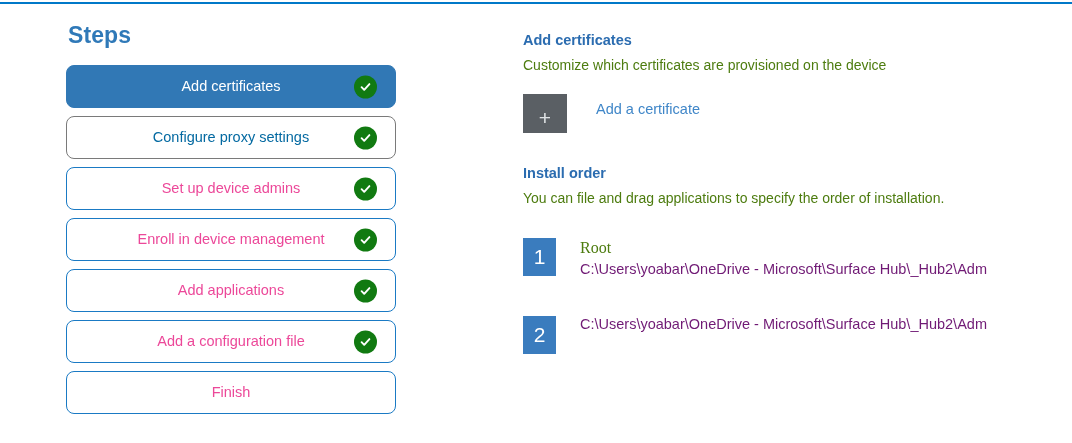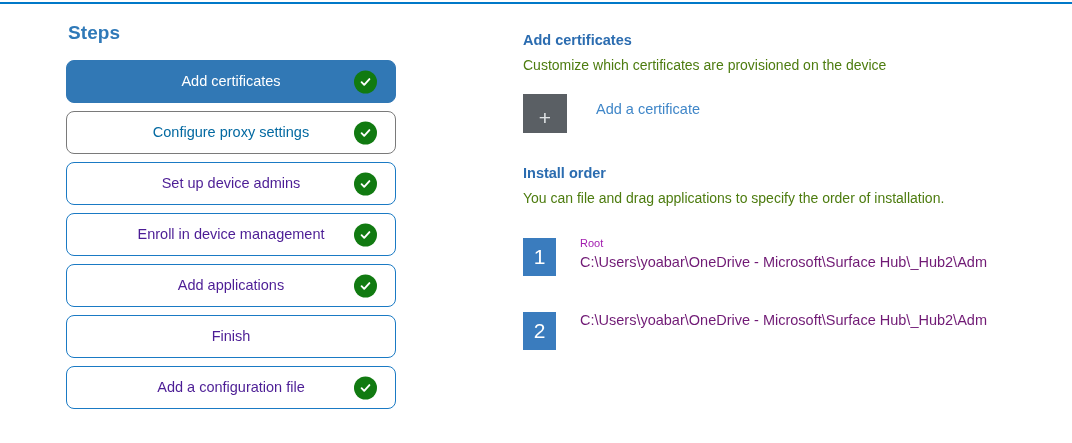--- a/index.html
+++ b/index.html
@@ -24,21 +24,21 @@
   }
 
   
   #steps-panel {
     position: absolute;
     left: 66px;
     top: 22px;
     width: 336px;
   }
   #steps-title {
-    font-size: 19px;
+    font-size: 23px;
     font-weight: bold;
     color: #2f79b8;
     letter-spacing: 0.1px;
     margin: 0 0 16px 2px;
   }
   .step-button {
     position: relative;
     box-sizing: border-box;
     width: 330px;
     height: 43px;
@@ -46,21 +46,21 @@
     border-radius: 8px;
     background: #ffffff;
     border: 1px solid #1a7ac4;
     display: flex;
     align-items: center;
     justify-content: center;
     cursor: pointer;
   }
   .step-button .step-label {
     font-size: 14.5px;
-    color: #4c1d95;
+    color: #ec4899;
     line-height: 1;
   }
   .step-button.active {
     background: #3178b5;
     border-color: #3178b5;
   }
   .step-button.active .step-label {
     color: #ffffff;
   }
   .step-button.hovered {
@@ -158,23 +158,24 @@
     flex: 0 0 auto;
   }
   .install-text {
     margin-left: 24px;
     margin-top: -2px;
     overflow: hidden;
     white-space: nowrap;
     width: 430px;
   }
   .install-name {
-    font-size: 11px;
-    color: #a21caf;
+    font-size: 16px;
+    color: #4d7c0f;
     line-height: 1.45;
+    font-family: Liberation Serif, serif;
   }
   .install-path {
     font-size: 14.5px;
     color: #701a75;
     line-height: 1.45;
   }
 </style>
 </head>
 <body>
 
@@ -222,30 +223,30 @@
   <div class="step-button">
     <span class="step-label">Add applications</span>
     <span class="check-badge">
       <svg width="13" height="13" viewBox="0 0 13 13">
           <path d="M2.6 6.7 L5.2 9.3 L10.4 3.6" fill="none" stroke="#ffffff" stroke-width="1.9" stroke-linecap="round" stroke-linejoin="round"></path>
         </svg>
     </span>
   </div>
 
   <div class="step-button">
+    <span class="step-label">Add a configuration file</span>
+    <span class="check-badge">
+      <svg width="13" height="13" viewBox="0 0 13 13">
+          <path d="M2.6 6.7 L5.2 9.3 L10.4 3.6" fill="none" stroke="#ffffff" stroke-width="1.9" stroke-linecap="round" stroke-linejoin="round"></path>
+        </svg>
+    </span>
+  </div>
+
+  <div class="step-button">
     <span class="step-label">Finish</span>
-  </div>
-
-  <div class="step-button">
-    <span class="step-label">Add a configuration file</span>
-    <span class="check-badge">
-      <svg width="13" height="13" viewBox="0 0 13 13">
-          <path d="M2.6 6.7 L5.2 9.3 L10.4 3.6" fill="none" stroke="#ffffff" stroke-width="1.9" stroke-linecap="round" stroke-linejoin="round"></path>
-        </svg>
-    </span>
   </div>
 </div>
 
 <div id="detail-panel">
 
   <h3 class="section-heading">Add certificates</h3>
   <p class="section-sub">Customize which certificates are provisioned on the device</p>
 
   <div id="add-cert-row">
     <div id="add-cert-tile">

